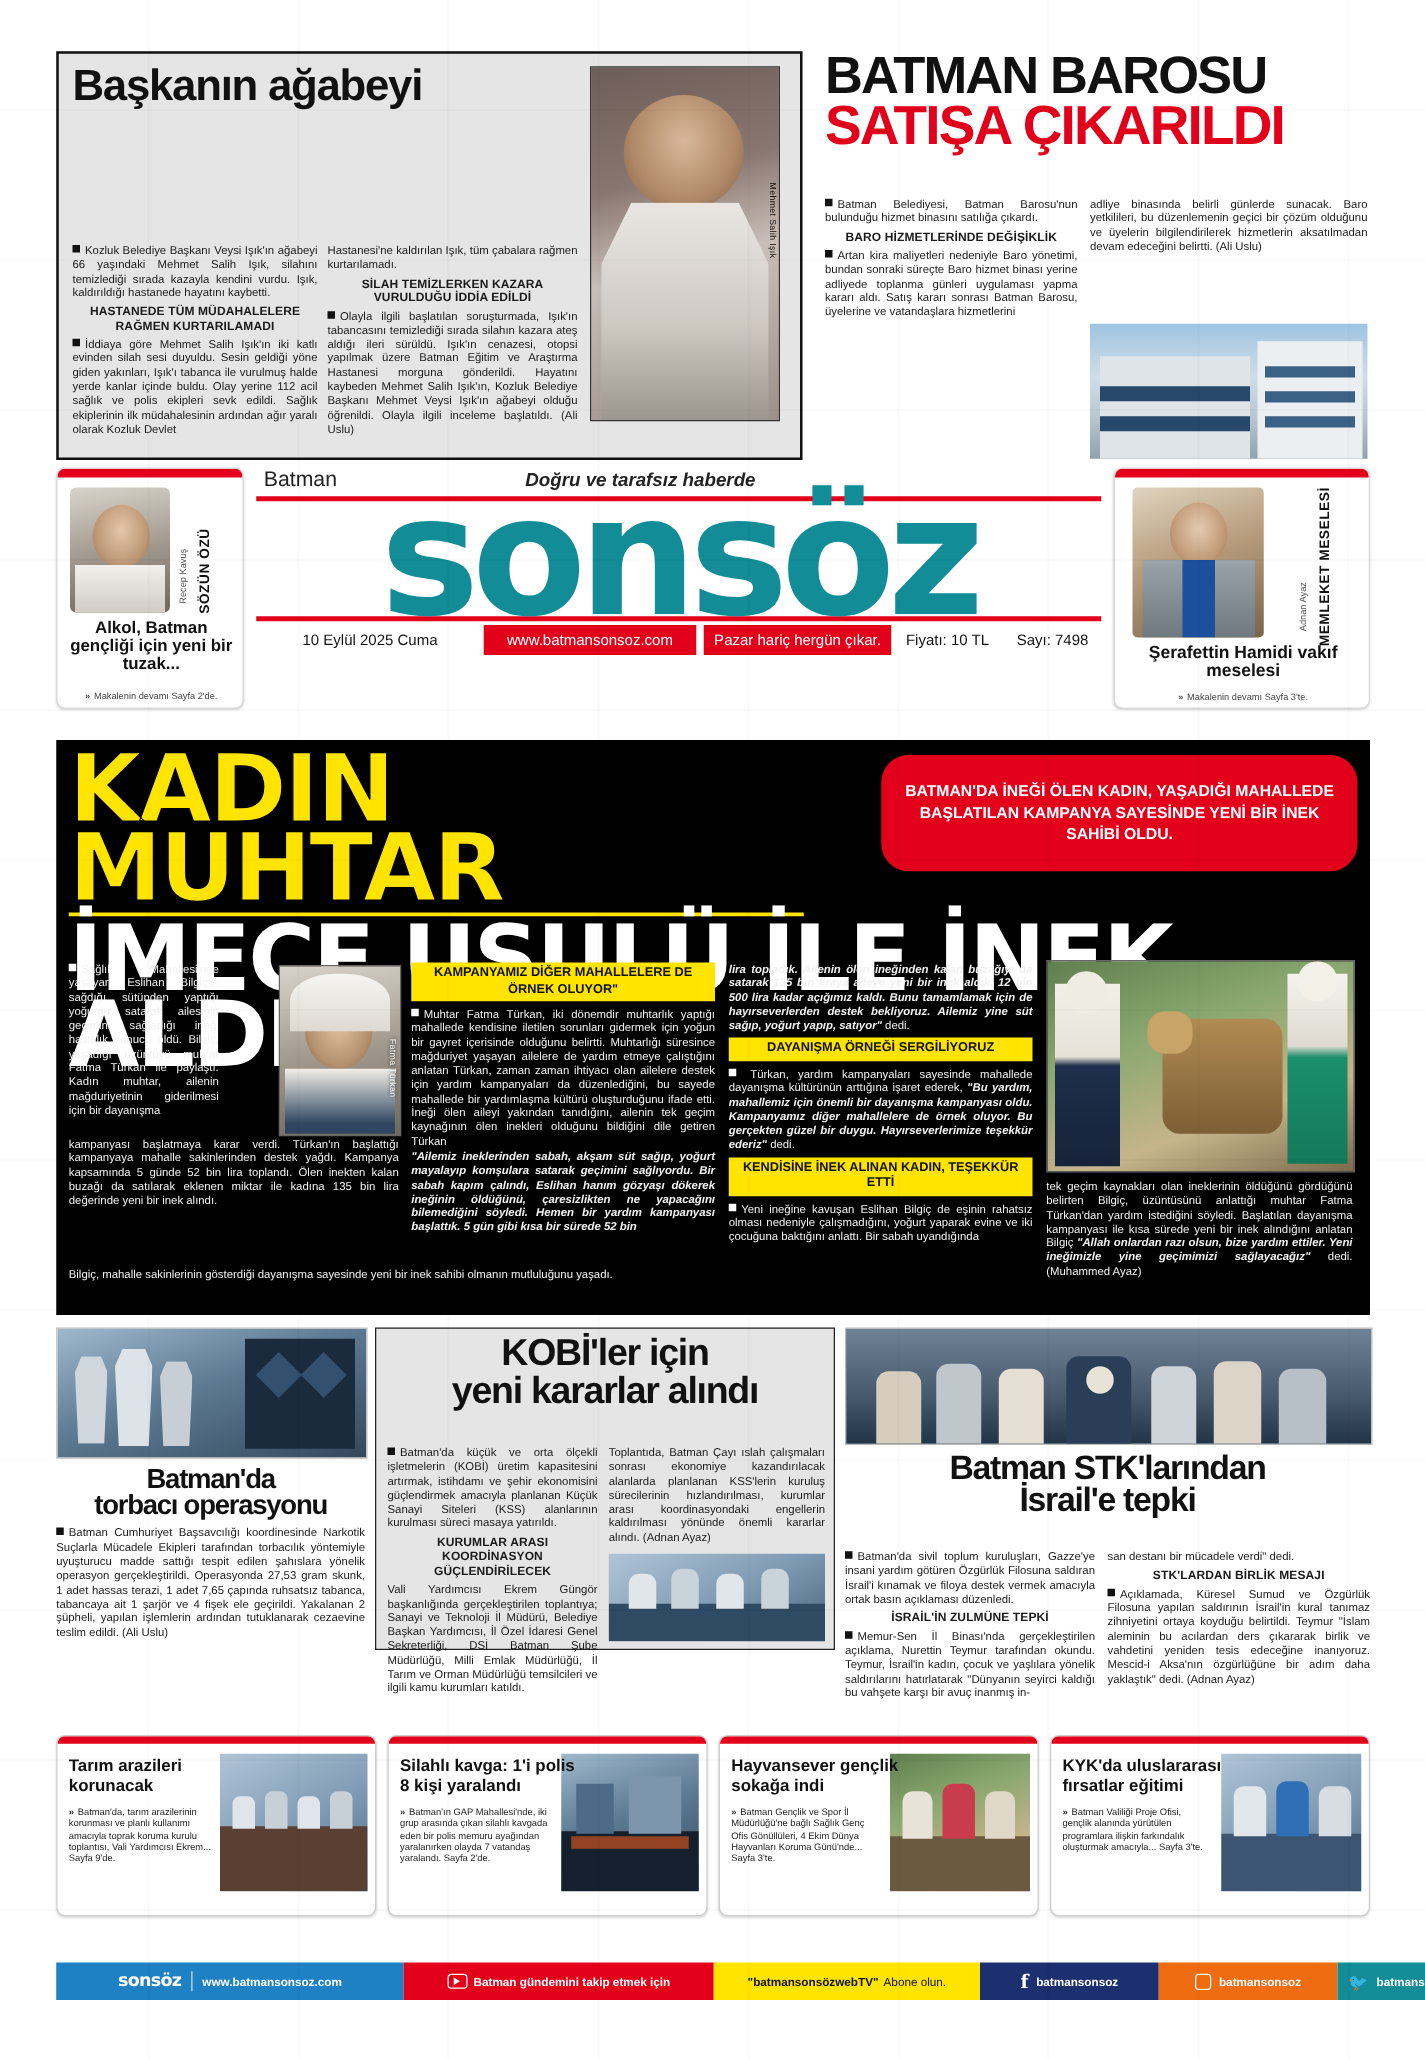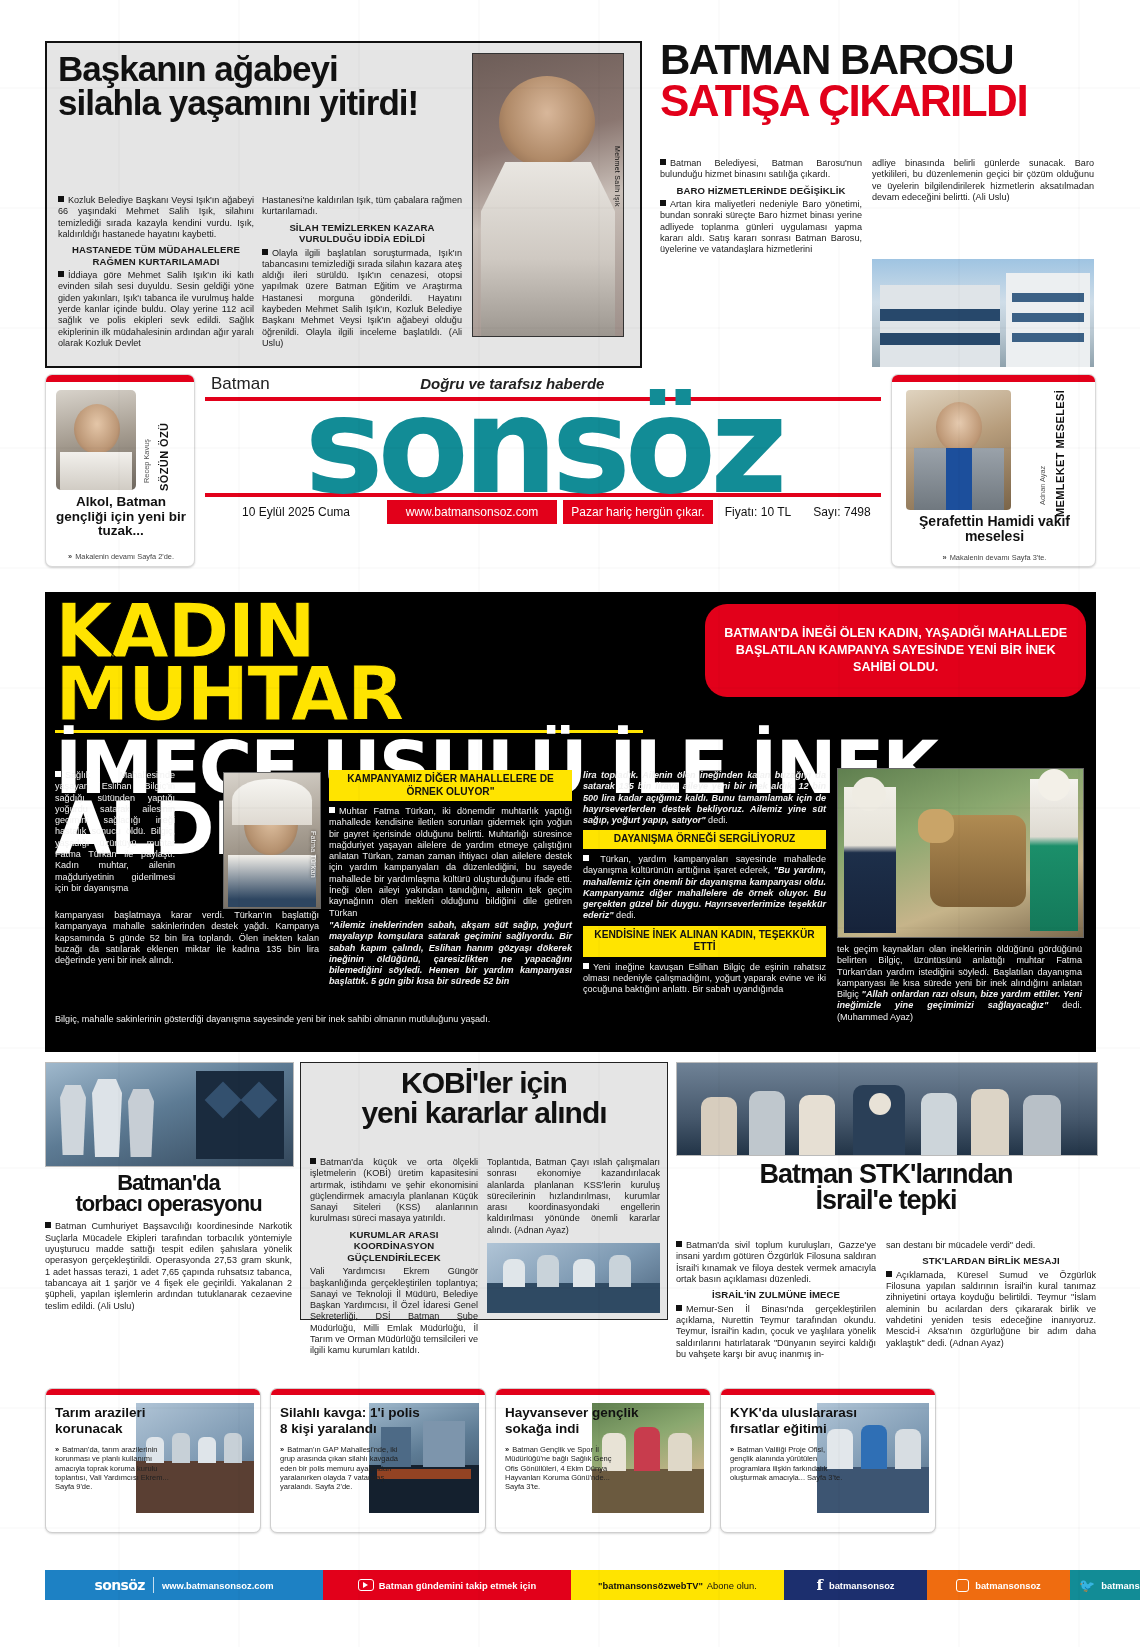--- a/index.html
+++ b/index.html
@@ -107,21 +107,20 @@
           border-top:3px solid transparent;border-bottom:3px solid transparent;}
 </style>
 </head>
 <body>
 
 <div class="page">
 
   <div class="zone topbox" style="left:45px;top:41px;width:597px;height:327px;">
     <div style="padding:10px 11px 0 11px;">
       <div class="hl-black" style="font-size:35px;width:395px;">Başkanın ağabeyi</div>
-      <div class="hl-black" style="font-size:35px;width:420px;margin-top:2px;">silahla yaşamını yitirdi!</div>
     </div>
 
     <div class="photo p1" style="position:absolute;left:425px;top:10px;width:150px;height:282px;border:1px solid #333;">
       <div style="position:absolute;left:26px;top:22px;width:96px;height:92px;border-radius:50%;
                   background:radial-gradient(ellipse at 50% 40%, #d8b79a 0%, #b08a68 60%, #7e5d45 100%);"></div>
       <div style="position:absolute;left:8px;top:108px;width:134px;height:176px;
                   background:linear-gradient(180deg,#e9e6e1 0%,#cfc9c2 55%,#9b958e 100%);
                   clip-path:polygon(18% 0,82% 0,100% 28%,100% 100%,0 100%,0 28%);"></div>
       <div class="vcap" style="right:2px;top:92px;color:#111;text-shadow:none;">Mehmet Salih Işık</div>
     </div>
@@ -337,31 +336,31 @@
       <div style="position:absolute;left:176px;top:22px;width:52px;height:70px;background:#2a3f57;border-radius:10px 10px 0 0;"></div>
       <div style="position:absolute;left:192px;top:30px;width:22px;height:22px;border-radius:50%;background:#e8e2d7;"></div>
       <div style="position:absolute;left:244px;top:30px;width:36px;height:62px;background:#cdd5da;border-radius:10px 10px 0 0;"></div>
       <div style="position:absolute;left:294px;top:26px;width:38px;height:66px;background:#dcd4c6;border-radius:10px 10px 0 0;"></div>
       <div style="position:absolute;left:346px;top:32px;width:38px;height:60px;background:#b8c0c7;border-radius:10px 10px 0 0;"></div>
     </div>
     <div class="hl-black" style="font-size:27px;text-align:center;margin-top:6px;">Batman STK'larından</div>
     <div class="hl-black" style="font-size:27px;text-align:center;margin-top:1px;">İsrail'e tepki</div>
     <div style="position:absolute;left:0;top:178px;width:200px;" class="body-text">
       <p class="sq">Batman'da sivil toplum kuruluşları, Gazze'ye insani yardım götüren Özgürlük Filosuna saldıran İsrail'i kınamak ve filoya destek vermek amacıyla ortak basın açıklaması düzenledi.</p>
-      <div class="subhead">İSRAİL'İN ZULMÜNE İMECE</div>
+      <div class="subhead">İSRAİL'İN ZULMÜNE TEPKİ</div>
       <p class="sq">Memur-Sen İl Binası'nda gerçekleştirilen açıklama, Nurettin Teymur tarafından okundu. Teymur, İsrail'in kadın, çocuk ve yaşlılara yönelik saldırılarını hatırlatarak "Dünyanın seyirci kaldığı bu vahşete karşı bir avuç inanmış in-</p>
     </div>
     <div style="position:absolute;left:210px;top:178px;width:210px;" class="body-text">
       <p>san destanı bir mücadele verdi" dedi.</p>
       <div class="subhead">STK'LARDAN BİRLİK MESAJI</div>
       <p class="sq">Açıklamada, Küresel Sumud ve Özgürlük Filosuna yapılan saldırının İsrail'in kural tanımaz zihniyetini ortaya koyduğu belirtildi. Teymur "İslam aleminin bu acılardan ders çıkararak birlik ve vahdetini yeniden tesis edeceğine inanıyoruz. Mescid-i Aksa'nın özgürlüğüne bir adım daha yaklaştık" dedi. (Adnan Ayaz)</p>
     </div>
   </div>
 
-  <div class="zone" style="left:45px;top:1388px;width:891px;height:145px;display:flex;gap:9px;">
+  <div class="zone" style="left:45px;top:1388px;width:1051px;height:145px;display:flex;gap:9px;">
 
     <div class="card" style="flex:1;">
       <div class="card-top"></div>
       <div class="photo p7" style="position:absolute;right:6px;top:14px;width:118px;height:110px;">
         <div style="position:absolute;left:0;top:58px;width:118px;height:52px;background:#5a3f33;"></div>
         <div style="position:absolute;left:10px;top:34px;width:18px;height:26px;background:#dfe5ea;border-radius:6px 6px 0 0;"></div>
         <div style="position:absolute;left:36px;top:30px;width:18px;height:30px;background:#c7d0d7;border-radius:6px 6px 0 0;"></div>
         <div style="position:absolute;left:62px;top:34px;width:18px;height:26px;background:#dfe5ea;border-radius:6px 6px 0 0;"></div>
         <div style="position:absolute;left:88px;top:30px;width:18px;height:30px;background:#c7d0d7;border-radius:6px 6px 0 0;"></div>
       </div>

